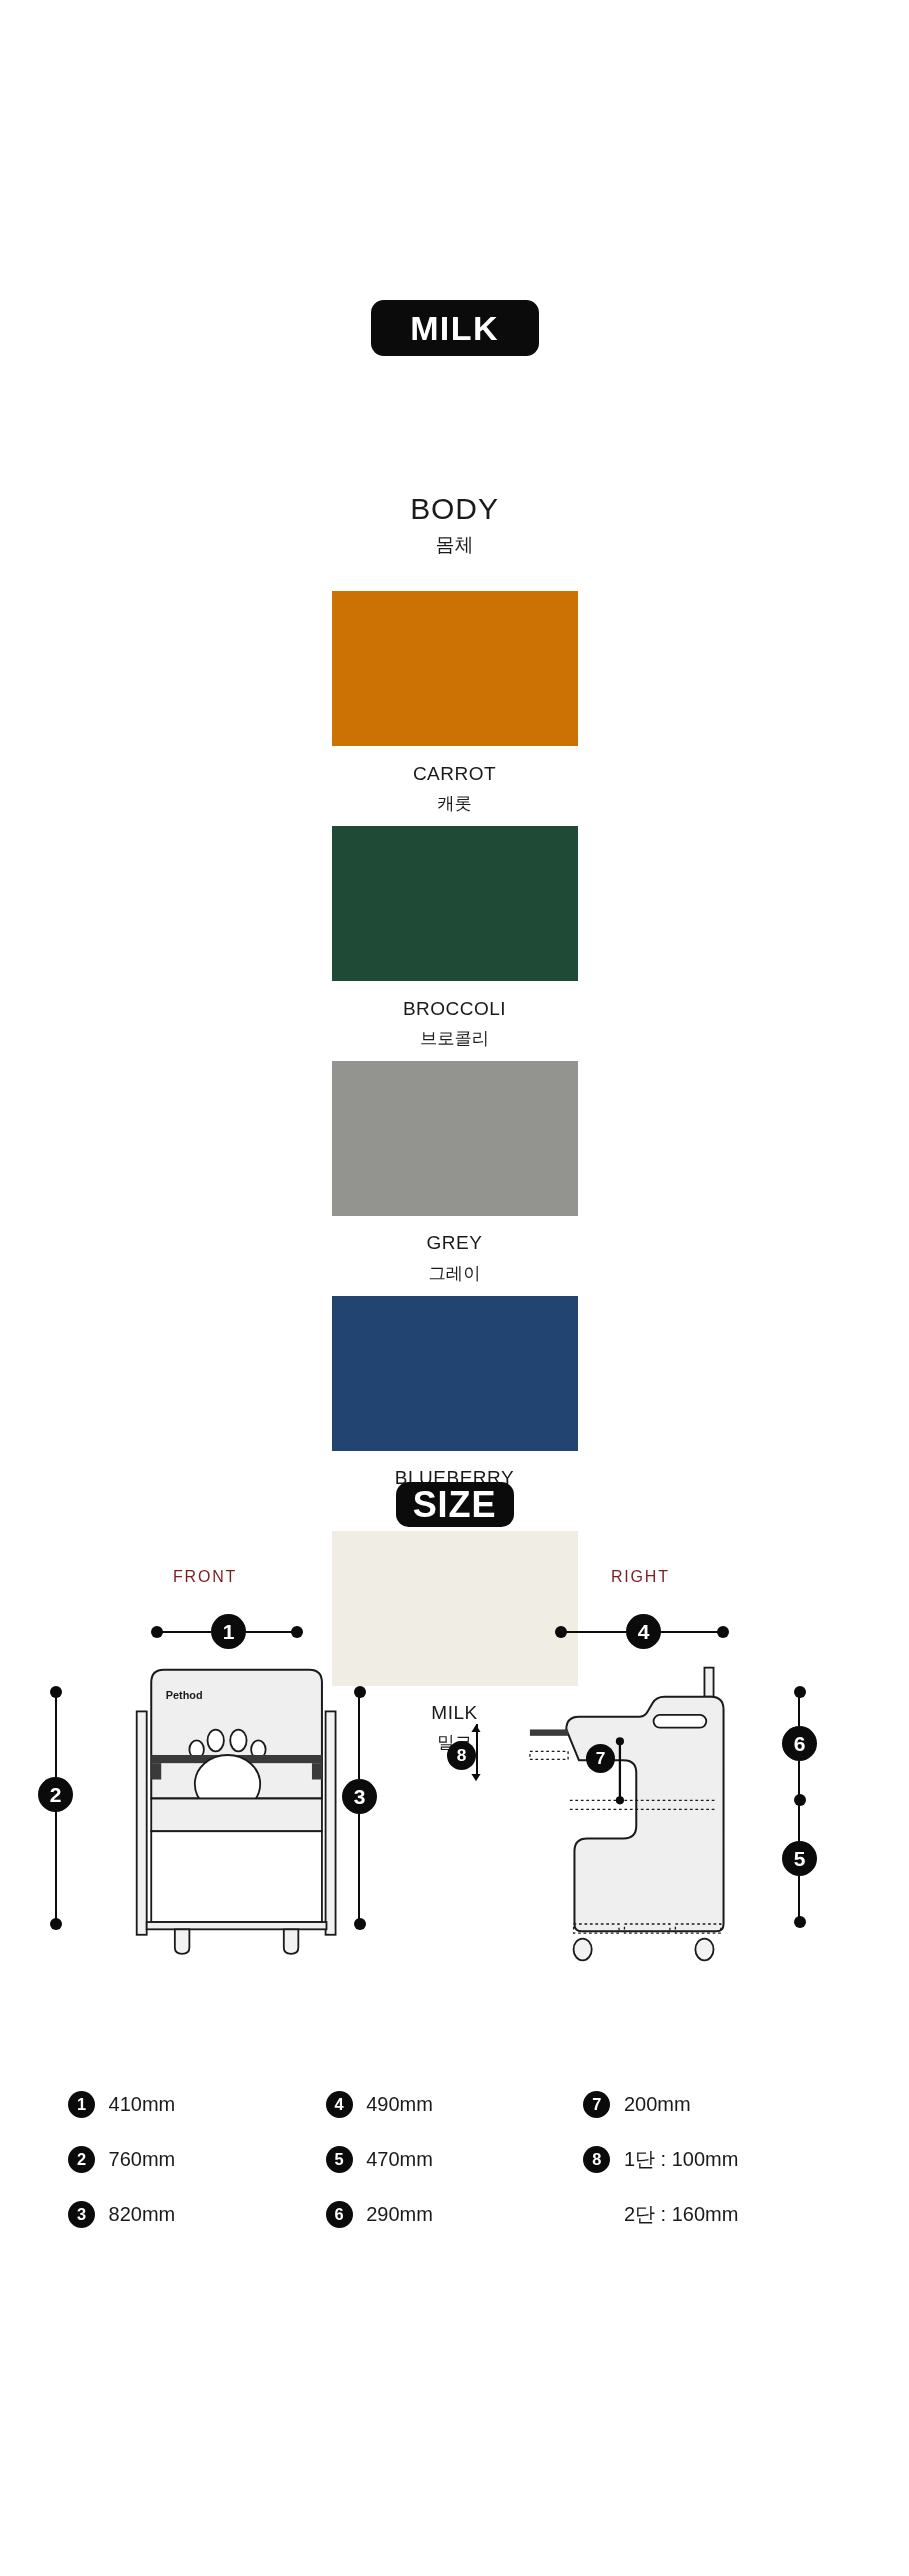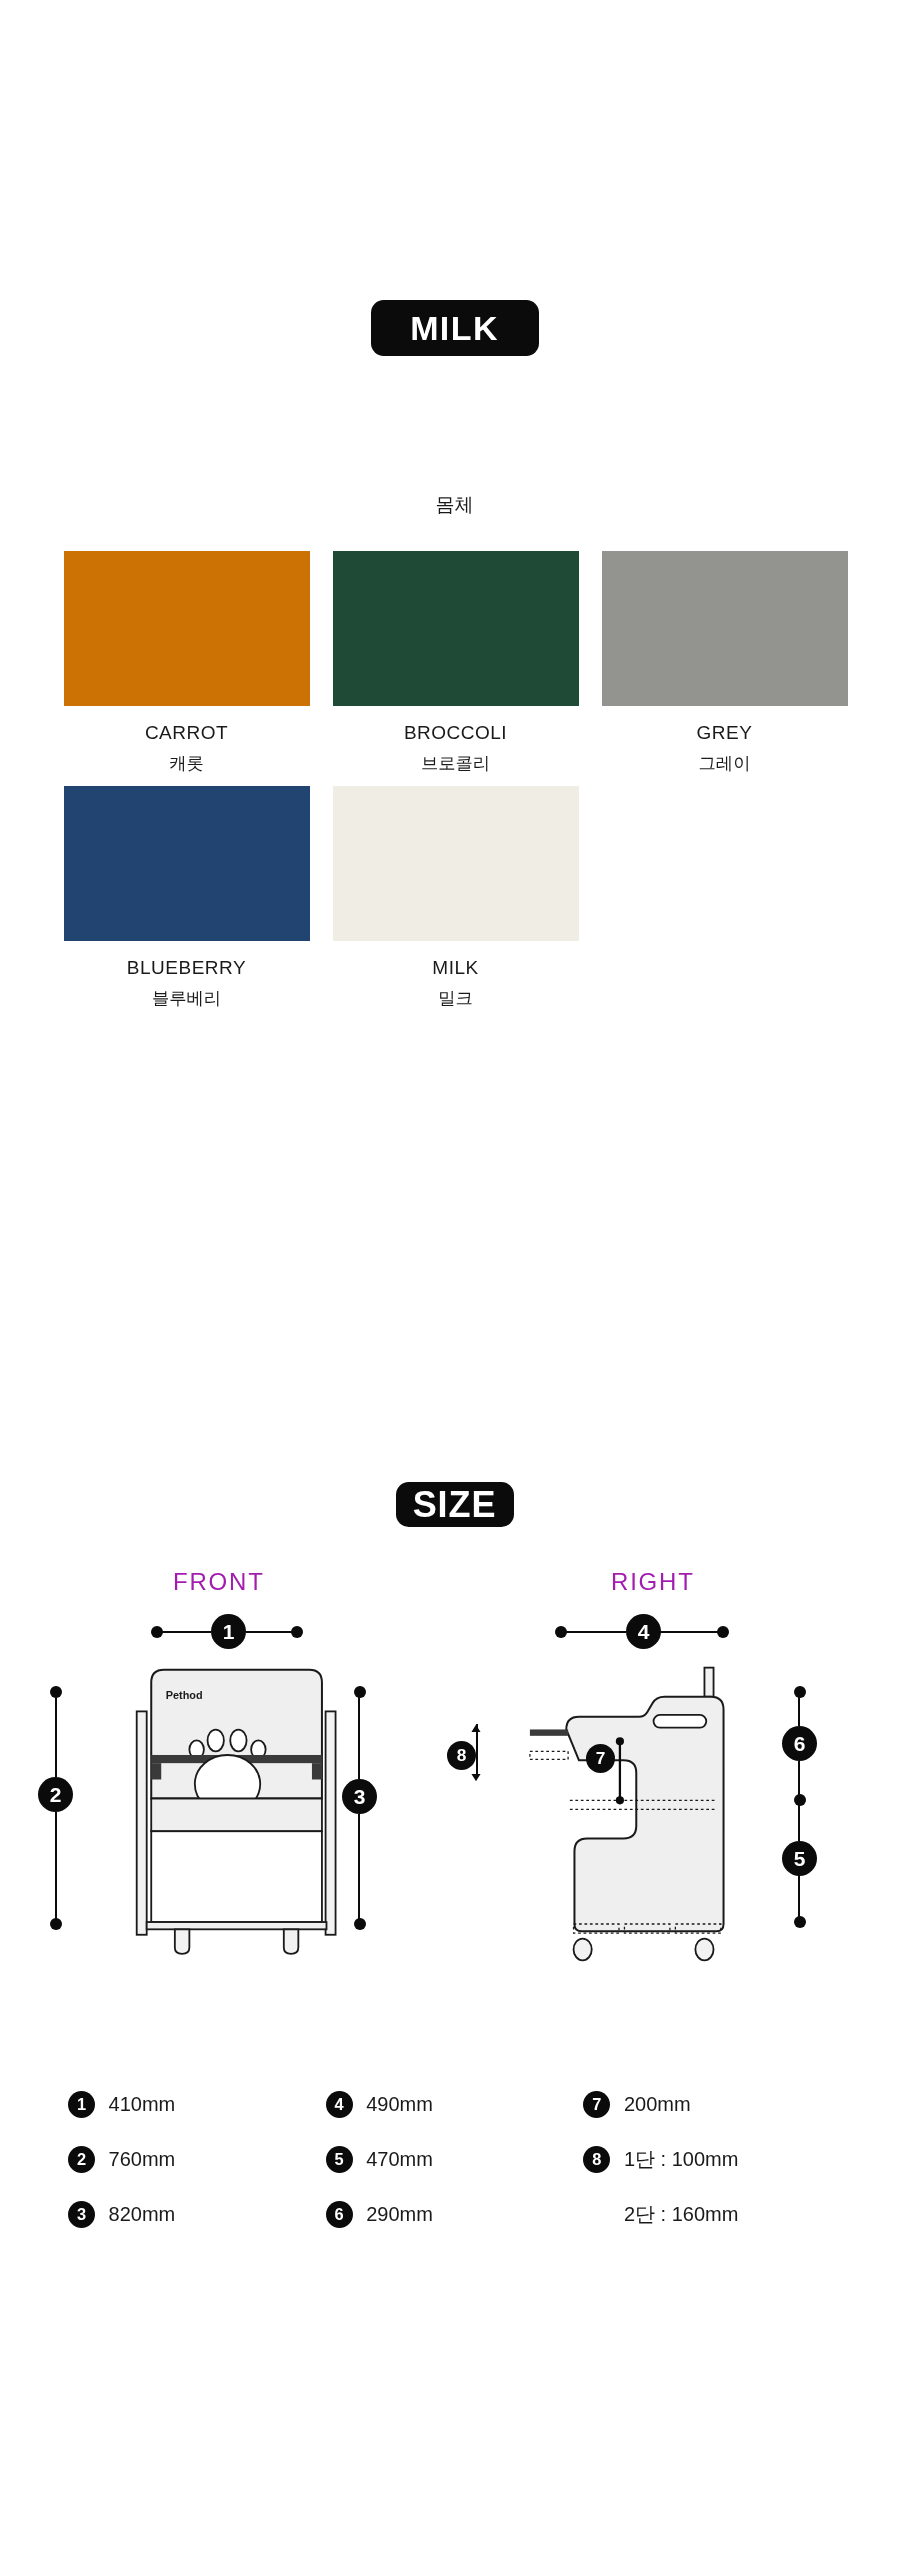--- a/index.html
+++ b/index.html
@@ -23,34 +23,34 @@
   
   #color-section { position:absolute; left:0; top:0; width:909px; }
   .badge-row-color { margin-top:300px; }
 
   .group-title { text-align:center; margin-top:136px; }
   .group-title .en { font-size:30px; letter-spacing:0.9px; color:#1a1a1a; }
   .group-title .kr { font-size:19px; margin-top:6.4px; color:#1a1a1a; }
 
   .swatch-grid {
     margin:33px auto 0; width:782px;
-    display:grid; grid-template-columns:repeat(3,1fr); column-gap:23px; row-gap:11px;
+    display:grid; grid-template-columns:repeat(1,1fr); column-gap:23px; row-gap:11px;
   }
   .swatch-cell { display:flex; flex-direction:column; align-items:center; }
   .swatch-chip { width:246px; height:155px; }
   .swatch-en { font-size:19px; letter-spacing:0.5px; margin-top:16.4px; color:#1a1a1a; }
   .swatch-kr { font-size:17.3px; margin-top:6.4px; color:#1a1a1a; }
 
   
   #size-section { position:absolute; left:0; top:1482px; width:909px; }
   .badge-row-size { margin-top:0; }
 
   .views { position:relative; width:909px; height:473px; margin-top:41px; }
   .view-label {
-    position:absolute; font-size:24px; letter-spacing:1.8px; color:#a21caf;
+    position:absolute; font-size:16px; letter-spacing:1.8px; color:#7f1d1d;
   }
   #label-front { left:173px; top:0; }
   #label-right { left:611px; top:0; }
 
   .dot { position:absolute; width:11.8px; height:11.8px; border-radius:50%; background:#0b0b0b; }
   .rule-h { position:absolute; height:2.3px; background:#0b0b0b; }
   .rule-v { position:absolute; width:2.3px; background:#0b0b0b; }
 
   .marker {
     position:absolute; border-radius:50%; background:#0b0b0b; color:#ffffff;
@@ -82,20 +82,21 @@
 </head>
 <body>
 
 <section id="color-section">
 
   <div class="badge-wrap badge-row-color">
     <div class="badge" id="color-badge">MILK</div>
   </div>
 
   <div class="group-title">
+    <div class="en">BODY</div>
     <div class="kr">몸체</div>
   </div>
 
   <div class="swatch-grid">
 
     <div class="swatch-cell">
       <div class="swatch-chip" style="background:#CC7103"></div>
       <div class="swatch-en">CARROT</div>
       <div class="swatch-kr">캐롯</div>
     </div>

